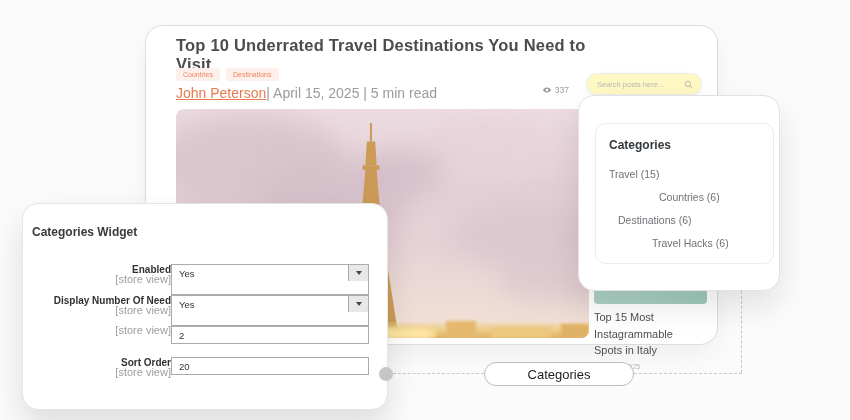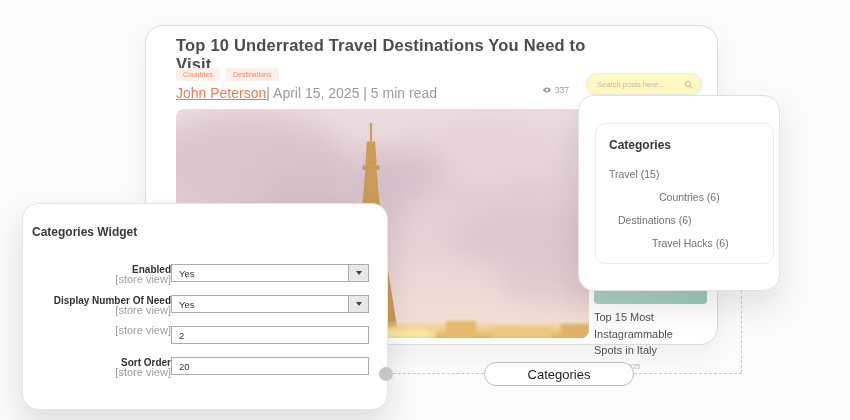--- a/index.html
+++ b/index.html
@@ -77,21 +77,21 @@
   
   .admin-panel { position:absolute; left:22px; top:203px; width:366px; height:207px;
     background:#fff; border:1px solid #e5e5e5; border-radius:16px;
     box-shadow:0 16px 32px rgba(0,0,0,.12); z-index:5; }
   .admin-title { position:absolute; left:9px; top:21px; font-size:12px; font-weight:bold; color:#3a3a3a; }
   .form-row { position:absolute; left:0; width:366px; height:18px; }
   .r0 { top:60px; } .r1 { top:91px; } .r2 { top:122px; } .r3 { top:153px; }
   .lbl { position:absolute; left:8px; top:0; width:140px; text-align:right; }
   .lbl-main { display:block; font-size:10px; font-weight:bold; color:#313131; line-height:11px; }
   .lbl-scope { display:block; font-size:11px; color:#9e9e9e; line-height:9px; }
-  .ctrl { position:absolute; left:148px; top:0; width:198px; height:18px;
+  .ctrl { position:absolute; left:148px; top:0; width:198px; height:31px;
     border:1px solid #ababab; background:#fff; }
   .sel-value { position:absolute; left:7px; top:0; line-height:17px; font-size:9.5px; color:#333; }
   .sel-btn { position:absolute; right:0; top:0; width:20px; height:16px; background:#e8e8e8;
     border-left:1px solid #ababab; display:flex; align-items:center; justify-content:center; cursor:pointer; }
   .sel-arrow { width:0; height:0; border-left:3.5px solid transparent; border-right:3.5px solid transparent;
     border-top:4.5px solid #444; }
   .txt-input { position:absolute; left:148px; top:0; width:198px; height:18px; border:1px solid #ababab;
     font-size:9.5px; color:#333; padding-left:7px; font-family:"Liberation Sans", sans-serif; outline:none; }
 
   

